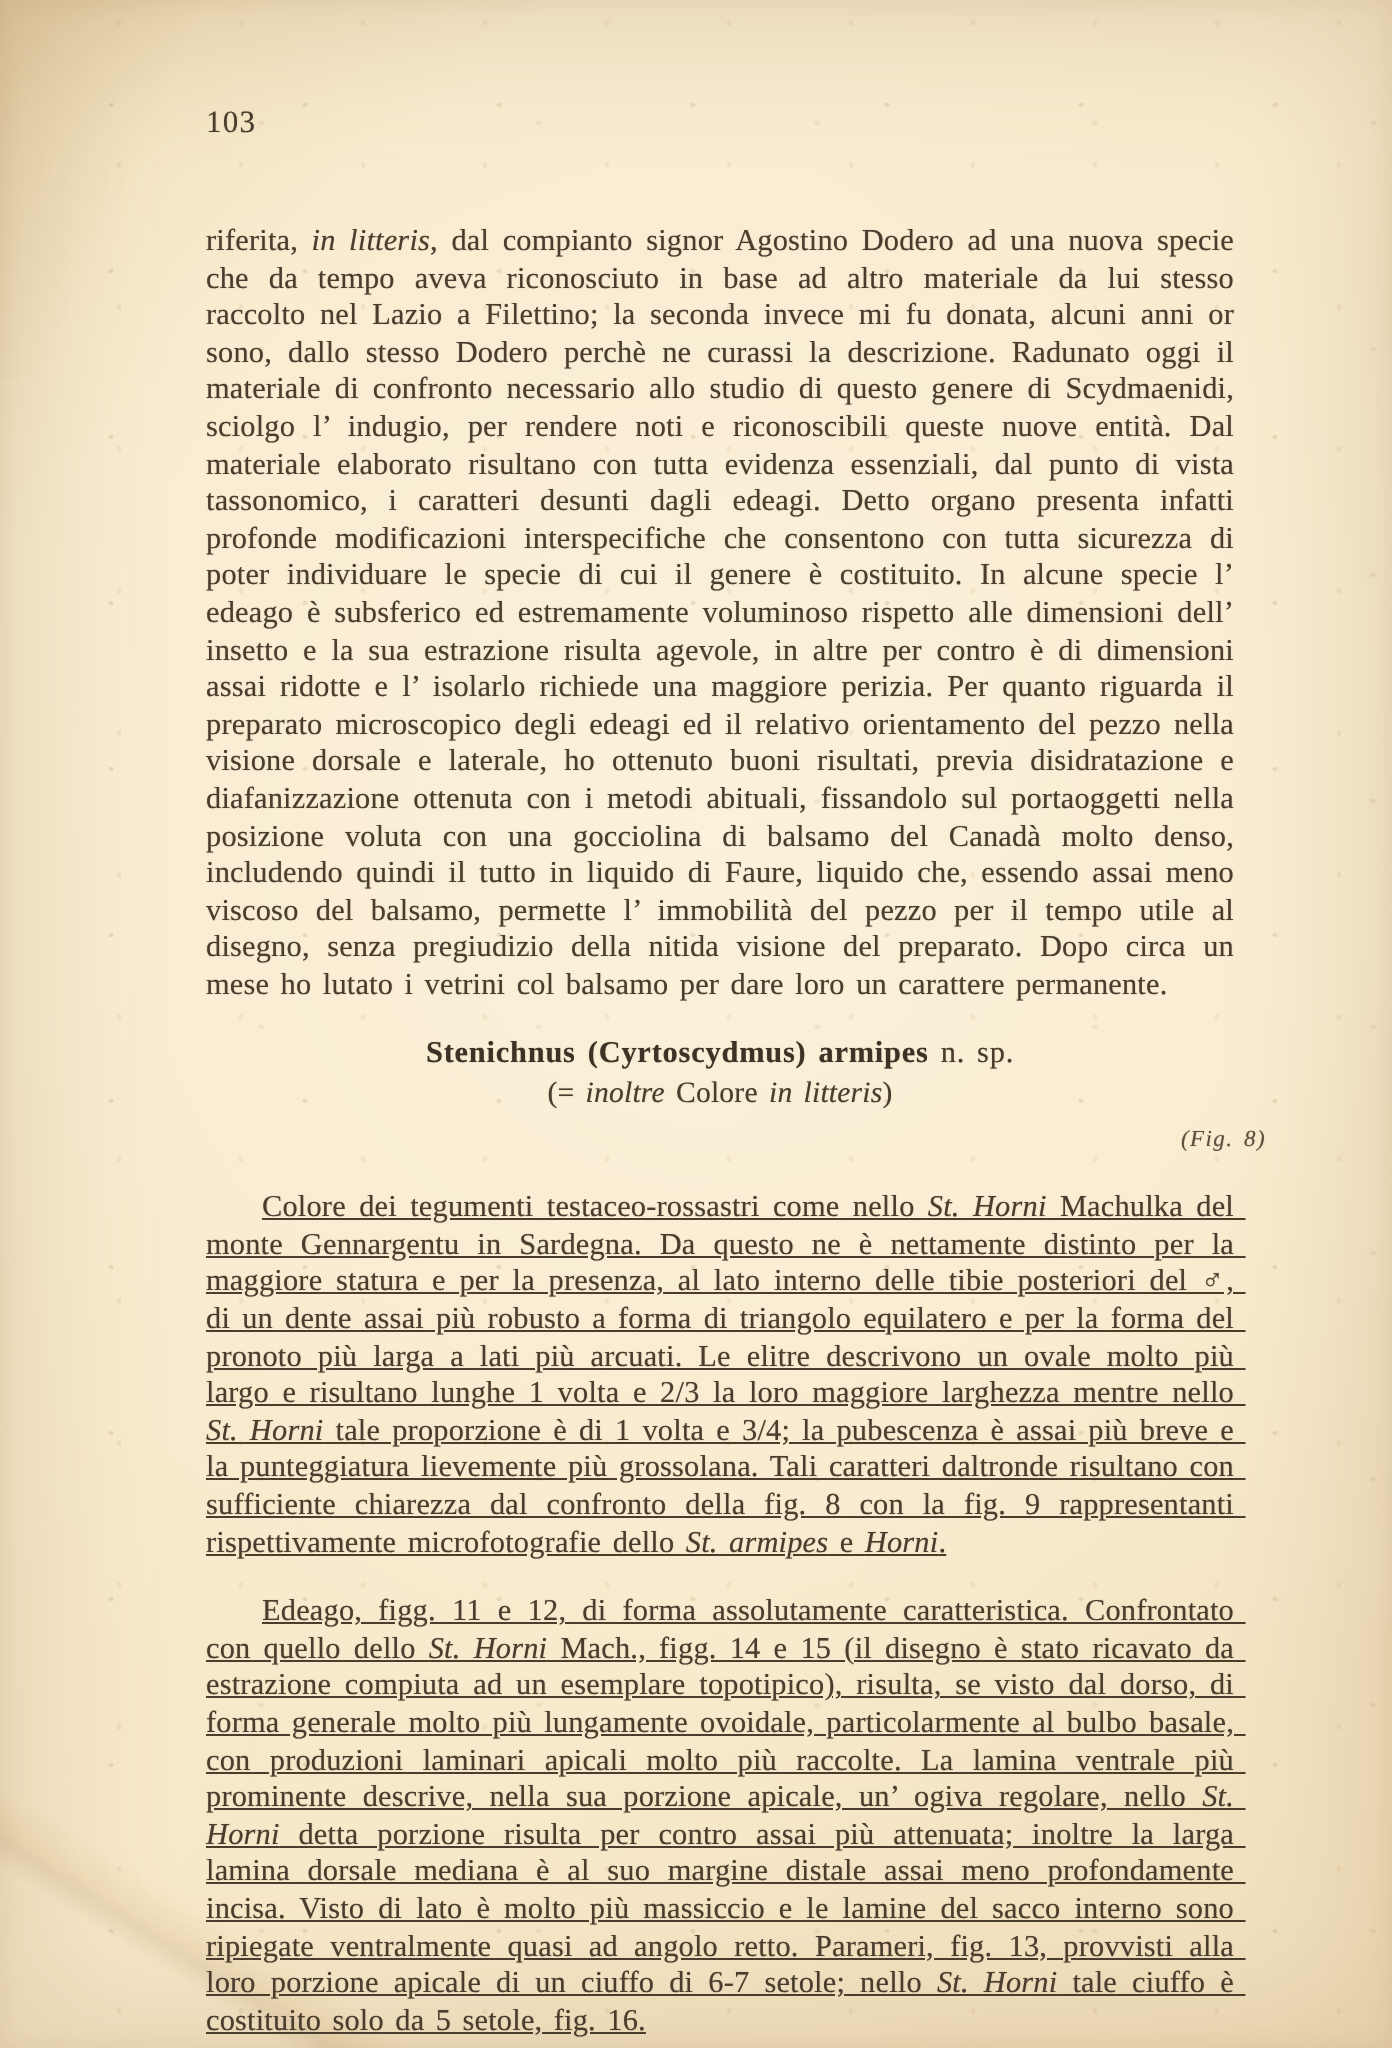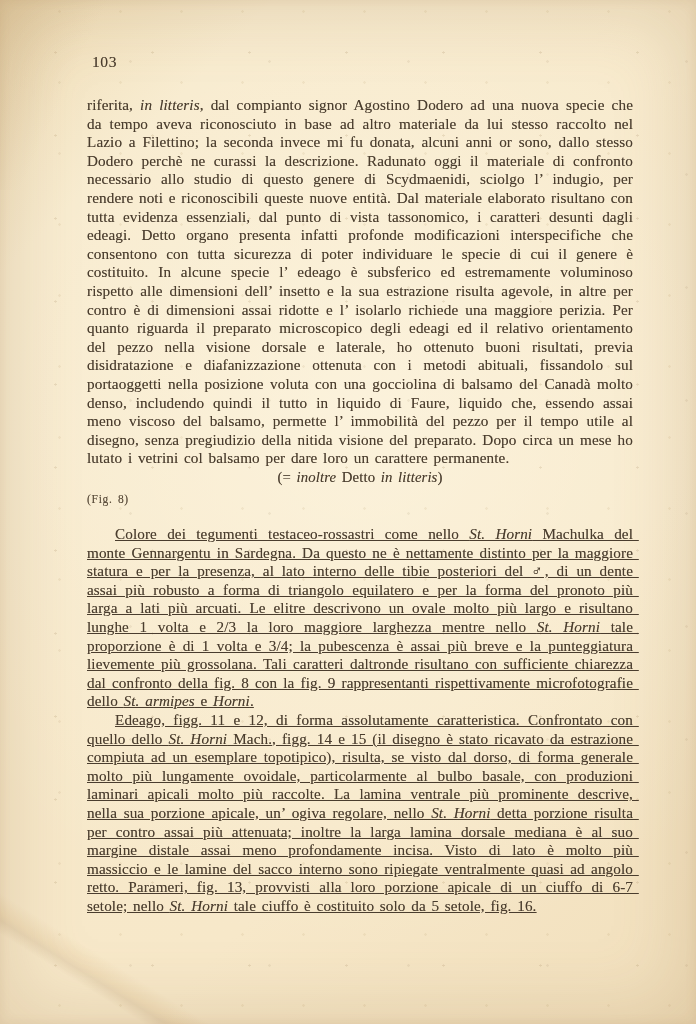--- a/index.html
+++ b/index.html
@@ -37,66 +37,68 @@
     position: absolute; left: 0; top: 0; width: 110px; height: 190px; pointer-events: none;
     background: linear-gradient(115deg, rgba(150,110,60,.13), transparent 55%);
   }
   
   .crease {
     position: absolute; left: -50px; bottom: -34px; width: 280px; height: 170px; pointer-events: none;
     background: linear-gradient(32deg, transparent 45%, rgba(140,100,55,.13) 49%, rgba(210,175,120,.20) 51%, transparent 57%);
   }
 
   .pagenum {
-    position: absolute; left: 92px; top: 53px;
+    position: absolute; left: 103px; top: 53px;
     font-size: 15.5px; letter-spacing: .6px;
     color: var(--ink, #4a3d2e);
     text-shadow: 0 0 .5px rgba(74,61,46,.55);
   }
 
   .column {
     position: absolute; left: 87px; top: 96px; width: 546px;
     font-size: 15.2px; line-height: 18.6px;
     letter-spacing: .1px; word-spacing: 1.8px;
     text-align: justify;
     text-shadow: 0 0 .5px rgba(74,61,46,.5);
   }
 
-  .block { margin: 0; }
+  .block { margin: 16px; }
   .indent { text-indent: 28px; text-decoration: underline; }
 
   .heading {
     text-align: center; text-indent: 0;
     margin: 11px 0 1px;
     font-size: 15.2px; letter-spacing: .4px;
   }
   .subheading {
     text-align: center; text-indent: 0;
     margin: 0; font-size: 14.8px;
   }
   .fignote {
-    text-align: left; text-indent: 0;
+    text-align: right; text-indent: 0;
     margin: 4px 0 16px;
     font-size: 11.5px; letter-spacing: .7px;
     color: var(--ink-light, #5d4f3d);
+    font-style: italic;
   }
 
   .seg { white-space: pre-wrap; }
   .italic { font-style: italic; }
   .bold { font-weight: bold; color: var(--ink-dark, #3e3226); }
 </style>
 </head>
 <body>
 
 <div class="texture"></div>
 <div class="corner-shade"></div>
 <div class="crease"></div>
 <div class="vignette"></div>
 
 <div class="pagenum">103</div>
 
 <div class="column">
     <p class="block paragraph"><span class="seg">riferita, </span><span class="seg italic">in litteris</span><span class="seg">, dal compianto signor Agostino Dodero ad una nuova specie che da tempo aveva riconosciuto in base ad altro materiale da lui stesso raccolto nel Lazio a Filettino; la seconda invece mi fu donata, alcuni anni or sono, dallo stesso Dodero perchè ne curassi la descrizione. Radunato oggi il materiale di confronto necessario allo studio di questo genere di Scydmaenidi, sciolgo l’ indugio, per rendere noti e riconoscibili queste nuove entità. Dal materiale elaborato risultano con tutta evidenza essenziali, dal punto di vista tassonomico, i caratteri desunti dagli edeagi. Detto organo presenta infatti profonde modificazioni interspecifiche che consentono con tutta sicurezza di poter individuare le specie di cui il genere è costituito. In alcune specie l’ edeago è subsferico ed estremamente voluminoso rispetto alle dimensioni dell’ insetto e la sua estrazione risulta agevole, in altre per contro è di dimensioni assai ridotte e l’ isolarlo richiede una maggiore perizia. Per quanto riguarda il preparato microscopico degli edeagi ed il relativo orientamento del pezzo nella visione dorsale e laterale, ho ottenuto buoni risultati, previa disidratazione e diafanizzazione ottenuta con i metodi abituali, fissandolo sul portaoggetti nella posizione voluta con una gocciolina di balsamo del Canadà molto denso, includendo quindi il tutto in liquido di Faure, liquido che, essendo assai meno viscoso del balsamo, permette l’ immobilità del pezzo per il tempo utile al disegno, senza pregiudizio della nitida visione del preparato. Dopo circa un mese ho lutato i vetrini col balsamo per dare loro un carattere permanente.</span></p>
-    <p class="block subheading"><span class="seg">(= </span><span class="seg italic">inoltre</span><span class="seg"> Detto </span><span class="seg italic">in litteris</span><span class="seg">)</span></p>
+    <p class="block heading"><span class="seg bold">Stenichnus (Cyrtoscydmus) armipes</span><span class="seg"> n. sp.</span></p>
+    <p class="block subheading"><span class="seg">(= </span><span class="seg italic">inoltre</span><span class="seg"> Colore </span><span class="seg italic">in litteris</span><span class="seg">)</span></p>
     <p class="block fignote"><span class="seg">(Fig. 8)</span></p>
     <p class="block paragraph indent"><span class="seg">Colore dei tegumenti testaceo-rossastri come nello </span><span class="seg italic">St. Horni</span><span class="seg"> Machulka del monte Gennargentu in Sardegna. Da questo ne è nettamente distinto per la maggiore statura e per la presenza, al lato interno delle tibie posteriori del ♂, di un dente assai più robusto a forma di triangolo equilatero e per la forma del pronoto più larga a lati più arcuati. Le elitre descrivono un ovale molto più largo e risultano lunghe 1 volta e 2/3 la loro maggiore larghezza mentre nello </span><span class="seg italic">St. Horni</span><span class="seg"> tale proporzione è di 1 volta e 3/4; la pubescenza è assai più breve e la punteggiatura lievemente più grossolana. Tali caratteri daltronde risultano con sufficiente chiarezza dal confronto della fig. 8 con la fig. 9 rappresentanti rispettivamente microfotografie dello </span><span class="seg italic">St. armipes</span><span class="seg"> e </span><span class="seg italic">Horni</span><span class="seg">.</span></p>
     <p class="block paragraph indent"><span class="seg">Edeago, figg. 11 e 12, di forma assolutamente caratteristica. Confrontato con quello dello </span><span class="seg italic">St. Horni</span><span class="seg"> Mach., figg. 14 e 15 (il disegno è stato ricavato da estrazione compiuta ad un esemplare topotipico), risulta, se visto dal dorso, di forma generale molto più lungamente ovoidale, particolarmente al bulbo basale, con produzioni laminari apicali molto più raccolte. La lamina ventrale più prominente descrive, nella sua porzione apicale, un’ ogiva regolare, nello </span><span class="seg italic">St. Horni</span><span class="seg"> detta porzione risulta per contro assai più attenuata; inoltre la larga lamina dorsale mediana è al suo margine distale assai meno profondamente incisa. Visto di lato è molto più massiccio e le lamine del sacco interno sono ripiegate ventralmente quasi ad angolo retto. Parameri, fig. 13, provvisti alla loro porzione apicale di un ciuffo di 6-7 setole; nello </span><span class="seg italic">St. Horni</span><span class="seg"> tale ciuffo è costituito solo da 5 setole, fig. 16.</span></p>
   </div>
 
 </body></html>

